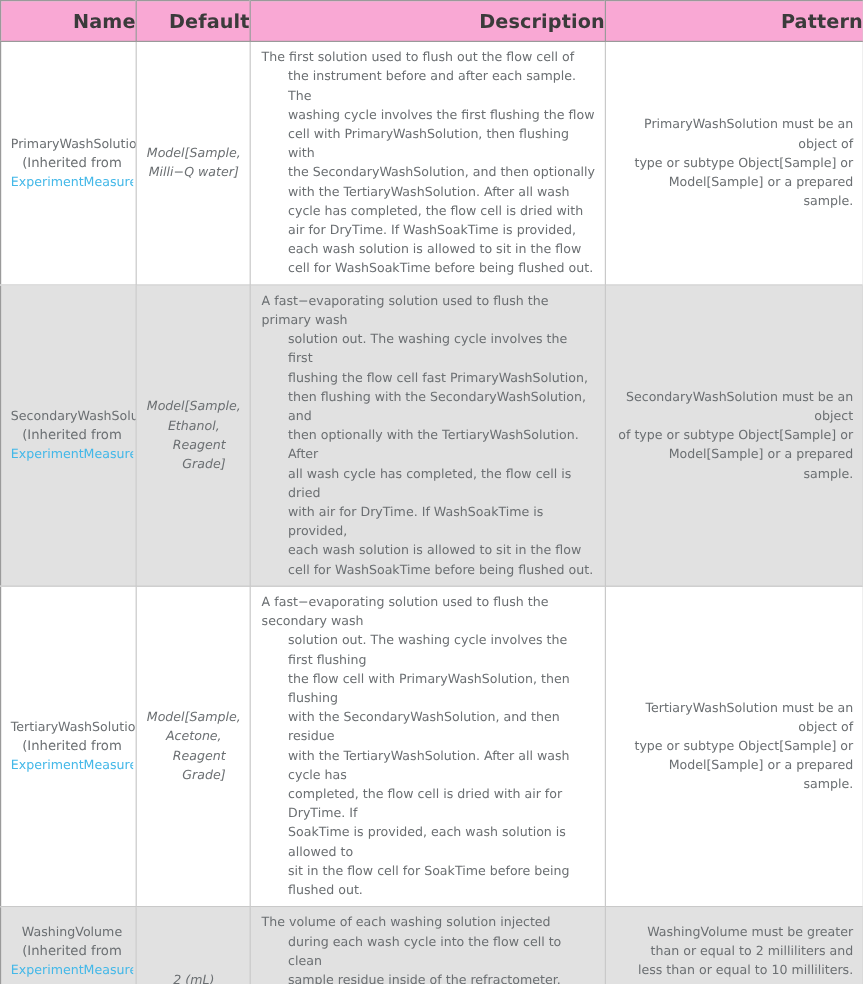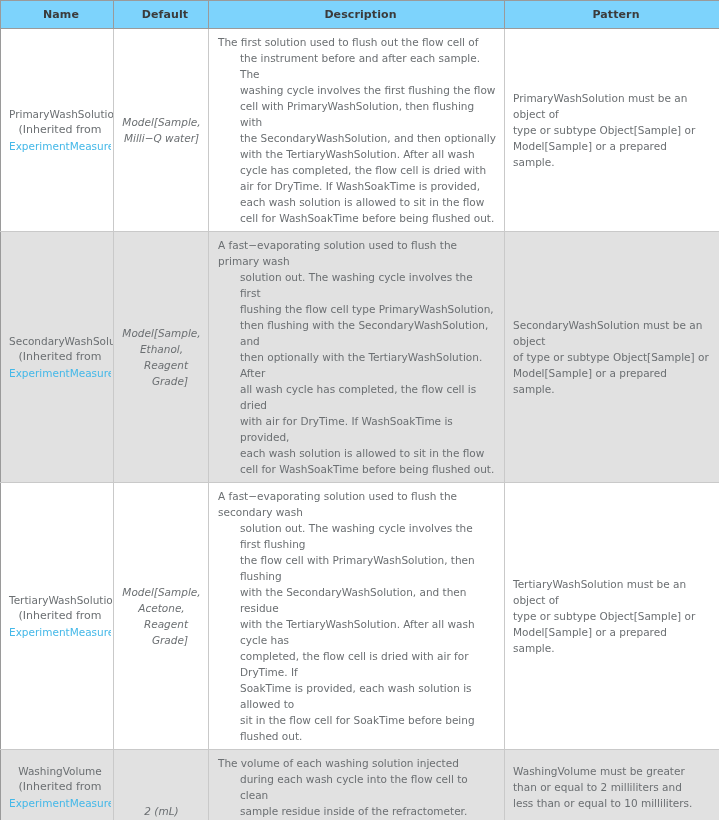--- a/index.html
+++ b/index.html
@@ -21,27 +21,27 @@
     border: 1px solid #9a9a9a;
     box-sizing: border-box;
   }
 
   col.col-name    { width: 113px; }
   col.col-default { width: 95px; }
   col.col-desc    { width: 296px; }
   col.col-pattern { width: 215px; }
 
   thead th {
-    background: #7dd3fc;
+    background: #f9a8d4;
     border-right: 1px solid #9a9a9a;
     border-bottom: 1px solid #9a9a9a;
-    font-size: 11px;
+    font-size: 16px;
     font-weight: bold;
     color: #3b3b3b;
-    text-align: center;
+    text-align: right;
     padding: 7px 0 7px 8px;
     vertical-align: middle;
     height: 14px;
     box-sizing: border-box;
     letter-spacing: 0.1px;
   }
   thead th.last { border-right: none; }
 
   tbody td {
     border-right: 1px solid #c9c9c9;
@@ -106,21 +106,21 @@
   
   td.cell-desc {
     padding: 5px 8px 5px 9px;
   }
   .desc-line { display: block; }
   .desc-line.ind { padding-left: 22px; }
 
   
   td.cell-pattern {
     padding: 5px 8px 5px 8px;
-    text-align: left;
+    text-align: right;
   }
   .pat-line { display: block; }
 </style>
 </head>
 <body>
 
 <table class="param-table">
   <colgroup>
     <col class="col-name">
     <col class="col-default">
@@ -185,21 +185,21 @@
             <span class="default-line">Model[Sample,</span>
             <span class="default-line">Ethanol,</span>
             <span class="default-line indent">Reagent</span>
             <span class="default-line indent">Grade]</span>
           </div>
         </td>
         <td class="cell-desc">
           <div>
             <span class="desc-line">A fast−evaporating solution used to flush the primary wash</span>
             <span class="desc-line ind">solution out. The washing cycle involves the first</span>
-            <span class="desc-line ind">flushing the flow cell type PrimaryWashSolution,</span>
+            <span class="desc-line ind">flushing the flow cell fast PrimaryWashSolution,</span>
             <span class="desc-line ind">then flushing with the SecondaryWashSolution, and</span>
             <span class="desc-line ind">then optionally with the TertiaryWashSolution. After</span>
             <span class="desc-line ind">all wash cycle has completed, the flow cell is dried</span>
             <span class="desc-line ind">with air for DryTime. If WashSoakTime is provided,</span>
             <span class="desc-line ind">each wash solution is allowed to sit in the flow</span>
             <span class="desc-line ind">cell for WashSoakTime before being flushed out.</span>
           </div>
         </td>
         <td class="cell-pattern last">
           <div>

